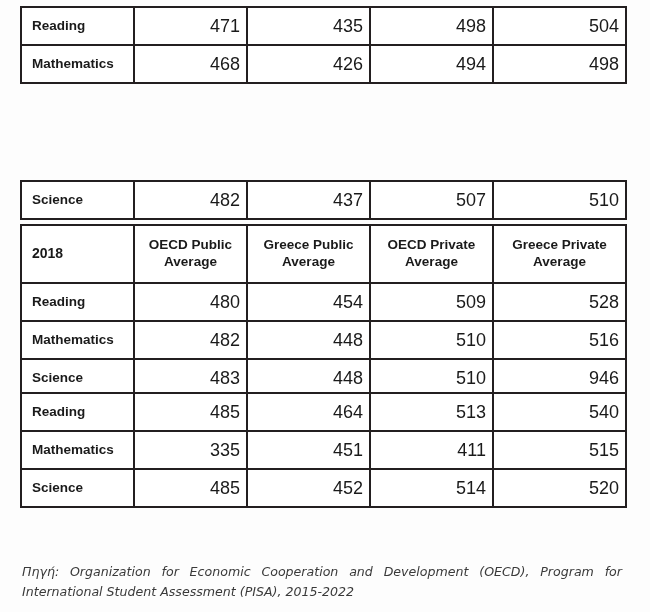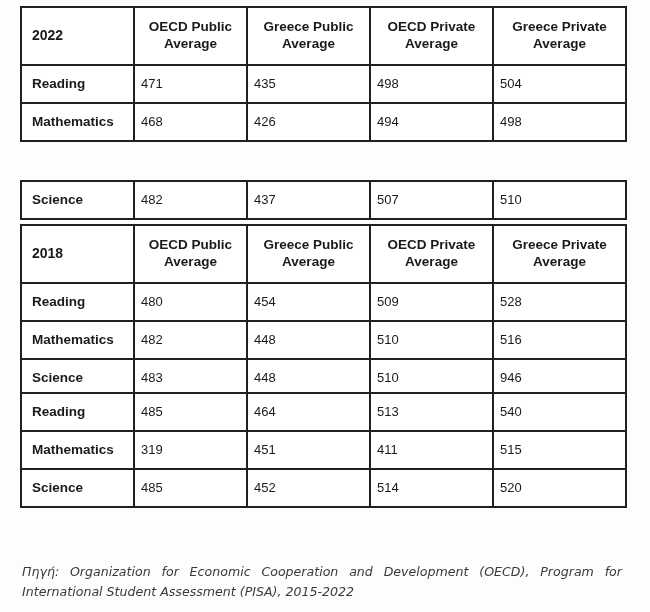--- a/index.html
+++ b/index.html
@@ -80,23 +80,23 @@
     height: 38px;
     vertical-align: middle;
   }
   tr.drow td.subj {
     text-align: left;
     font-weight: bold;
     padding-left: 10px;
     font-size: 13.5px;
   }
   tr.drow td.num {
-    text-align: left;
+    text-align: right;
     font-weight: normal;
-    font-size: 13px;
+    font-size: 18px;
   }
 
   
   .caption {
     position: absolute;
     left: 22px;
     top: 562px;
     width: 600px;
     font-family: "DejaVu Sans", "Liberation Sans", sans-serif;
     font-style: italic;
@@ -116,27 +116,20 @@
   <div class="tbl-block" style="top:6px;">
     <table class="pisa">
       <colgroup>
         <col class="c-label">
           <col class="c-d1">
           <col class="c-d2">
           <col class="c-d3">
           <col class="c-d4">
       </colgroup>
       <tbody>
-        <tr class="hdr">
-          <td class="year-cell">2022</td>
-          <td class="hdr-cell">OECD Public Average</td>
-          <td class="hdr-cell">Greece Public Average</td>
-          <td class="hdr-cell">OECD Private Average</td>
-          <td class="hdr-cell">Greece Private Average</td>
-        </tr>
         <tr class="drow">
           <td class="subj">Reading</td>
           <td class="num">471</td>
           <td class="num">435</td>
           <td class="num">498</td>
           <td class="num">504</td>
         </tr>
         <tr class="drow">
           <td class="subj">Mathematics</td>
           <td class="num">468</td>
@@ -223,21 +216,21 @@
       <tbody>
         <tr class="drow">
           <td class="subj">Reading</td>
           <td class="num">485</td>
           <td class="num">464</td>
           <td class="num">513</td>
           <td class="num">540</td>
         </tr>
         <tr class="drow">
           <td class="subj">Mathematics</td>
-          <td class="num">319</td>
+          <td class="num">335</td>
           <td class="num">451</td>
           <td class="num">411</td>
           <td class="num">515</td>
         </tr>
         <tr class="drow">
           <td class="subj">Science</td>
           <td class="num">485</td>
           <td class="num">452</td>
           <td class="num">514</td>
           <td class="num">520</td>

